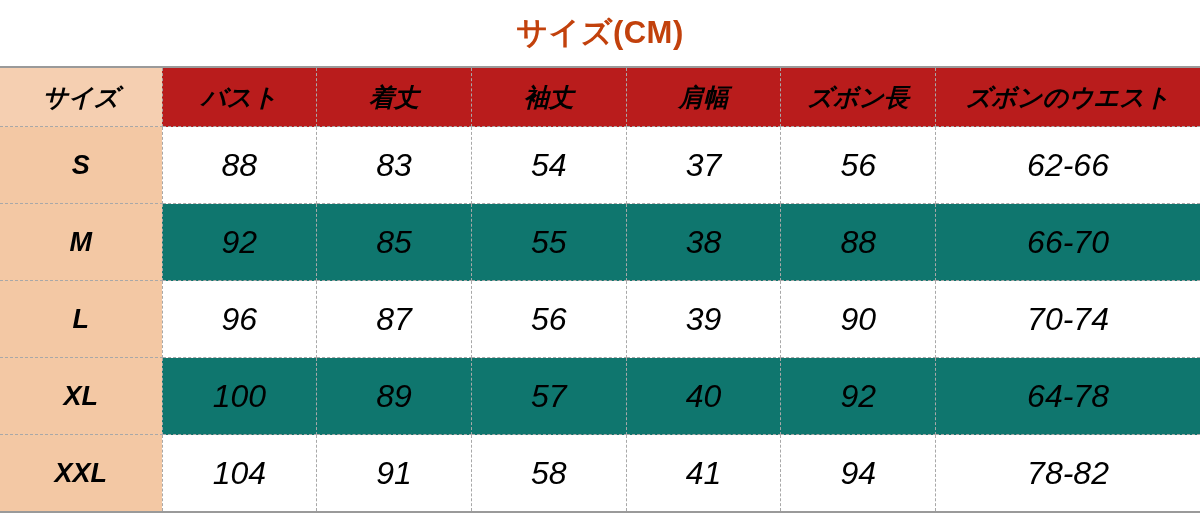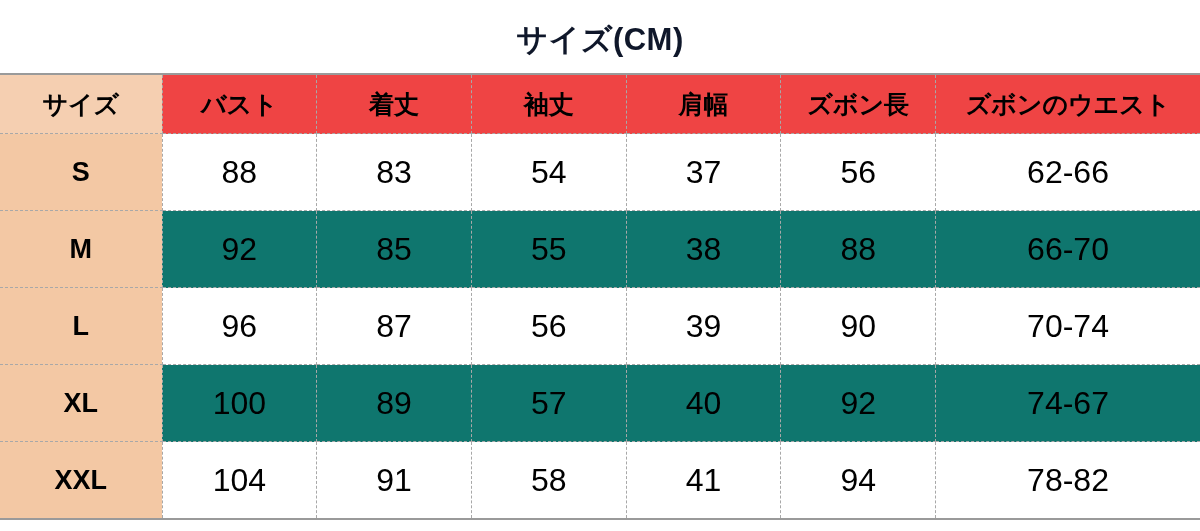--- a/index.html
+++ b/index.html
@@ -18,55 +18,56 @@
     width: 1200px;
     height: 531px;
     position: relative;
     box-sizing: border-box;
   }
   .title {
     text-align: center;
     font-size: 31px;
     font-weight: bold;
     letter-spacing: 0.5px;
-    padding-top: 19px;
+    padding-top: 12px;
     padding-bottom: 12px;
-    color: #0f172a;
+    color: #c2410c;
   }
   .table-wrap {
     width: 1200px;
     box-sizing: border-box;
     border-top: 2px solid #9a9a9a;
     border-bottom: 2px solid #9a9a9a;
   }
   table.size-table {
     border-collapse: collapse;
     width: 1200px;
     table-layout: fixed;
   }
   table.size-table td, table.size-table th {
     border-right: 1px dashed #a8a8a8;
     border-bottom: 1px dashed #a8a8a8;
     text-align: center;
     vertical-align: middle;
     padding: 0;
     margin: 10px;
+    font-style: italic;
   }
   table.size-table tr td:last-child,
   table.size-table tr th:last-child {
     border-right: none;
   }
   table.size-table tr:last-child td {
     border-bottom: none;
   }
   thead th {
     height: 58px;
     font-size: 25px;
     font-weight: bold;
-    background: #ef4444;
+    background: #b91c1c;
   }
   thead th.hdr-size {
     background: #f5cfb1;
   }
   tbody td {
     height: 76px;
     font-size: 32px;
     font-weight: normal;
     background: #ffffff;
   }
@@ -142,21 +143,21 @@
           <td>90</td>
           <td>70-74</td>
         </tr>
         <tr class="alt">
           <td class="size-cell">XL</td>
           <td>100</td>
           <td>89</td>
           <td>57</td>
           <td>40</td>
           <td>92</td>
-          <td>74-67</td>
+          <td>64-78</td>
         </tr>
         <tr>
           <td class="size-cell">XXL</td>
           <td>104</td>
           <td>91</td>
           <td>58</td>
           <td>41</td>
           <td>94</td>
           <td>78-82</td>
         </tr>

